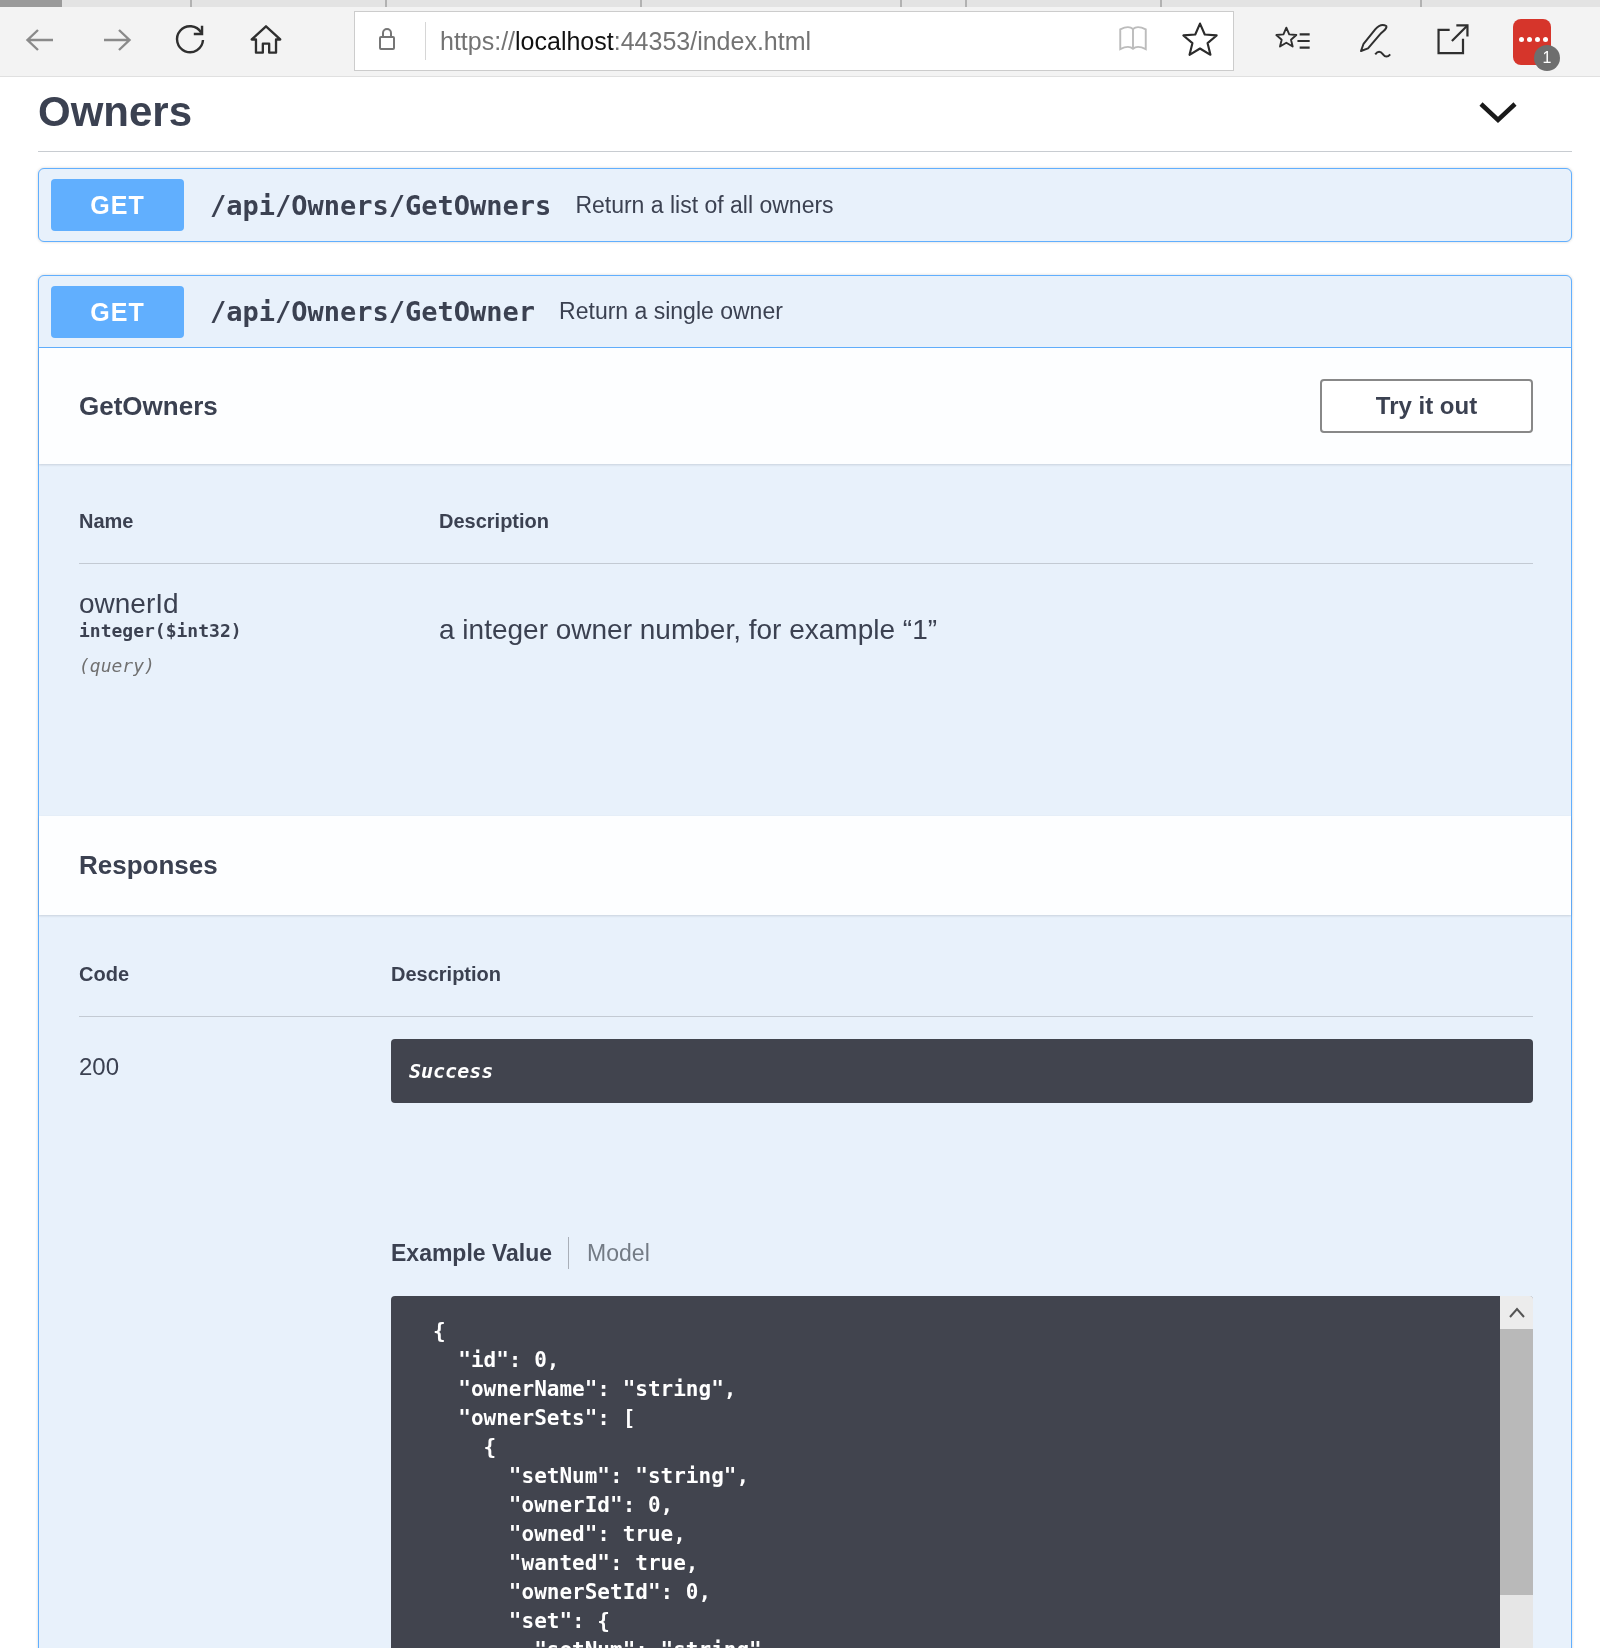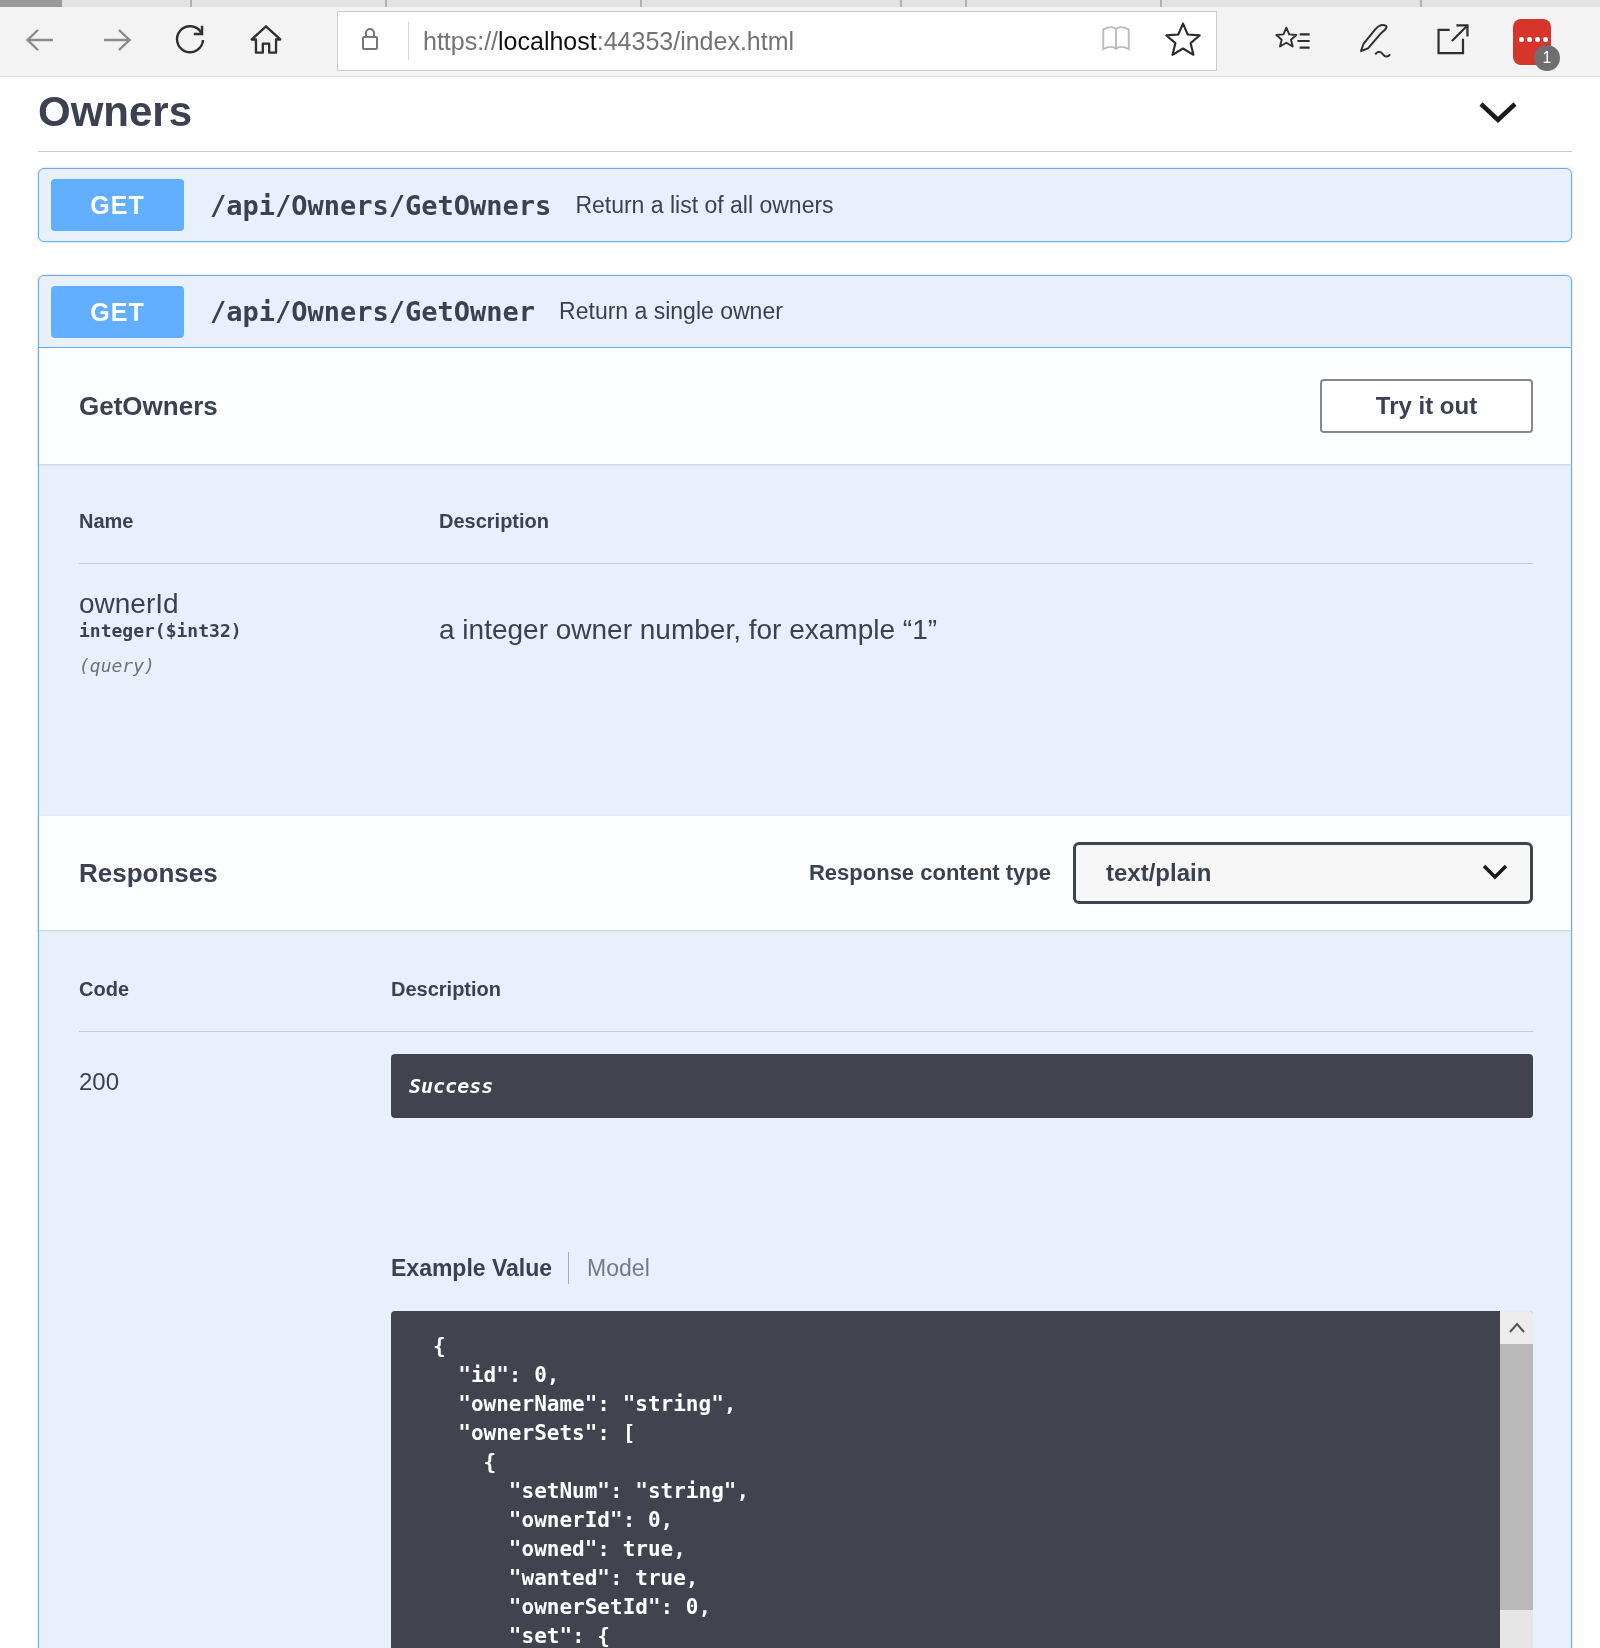--- a/index.html
+++ b/index.html
@@ -14,21 +14,21 @@
   .tabstrip { position:relative; height:7px; background:#dadada; }
   .tabstrip .seg-active { position:absolute; left:0; top:0; width:62px; height:7px; background:#9a9a9a; }
   .tabstrip .sep { position:absolute; top:0; width:2px; height:7px; background:#b2b2b2; }
   .tabstrip .band { position:absolute; top:0; height:7px; background:#e3e3e3; }
   .toolbar {
     position:relative; height:70px; background:#f3f3f3;
     border-bottom:1px solid #e0e0e0;
   }
   .navbtn { position:absolute; top:17px; width:36px; height:36px; display:flex; align-items:center; justify-content:center; }
   .addressbar {
-    position:absolute; left:337px; top:4px; width:880px; height:60px;
+    position:absolute; left:354px; top:4px; width:880px; height:60px;
     background:#fff; border:1px solid #cccccc;
     display:flex; align-items:center;
   }
   .ab-lock { margin-left:16px; }
   .ab-sep { width:1px; height:38px; background:#d6d6d6; margin-left:22px; }
   .ab-url { margin-left:14px; font-size:25px; color:#737373; white-space:nowrap; flex:1; }
   .ab-url .host { color:#111111; }
   .ab-right { display:flex; align-items:center; margin-right:14px; gap:30px; }
   .rightbtn { position:absolute; top:15px; width:40px; height:42px; display:flex; align-items:center; justify-content:center; }
   .ext-btn { position:absolute; left:1513px; top:12px; width:38px; height:46px; background:#d6352b; border-radius:8px; }
@@ -60,21 +60,21 @@
   }
   .op-path { margin-left:26px; font-family:"DejaVu Sans Mono", monospace; font-weight:bold; font-size:27px; color:#3b4151; }
   .op-summary { margin-left:24px; font-size:23px; color:#3b4151; }
 
   .sec-hdr {
     background:rgba(255,255,255,.88);
     display:flex; align-items:center; justify-content:space-between;
     padding:0 38px 0 40px; height:116px;
     box-shadow:0 1px 2px rgba(90,97,113,.22);
   }
-  .sec-hdr.responses-hdr { height:114px; }
+  .sec-hdr.responses-hdr { height:99px; }
   .sec-title { font-size:26px; font-weight:bold; margin:0; color:#3b4151; }
   .tryout-btn {
     width:213px; height:54px; background:#fff; border:2px solid #888888; border-radius:4px;
     font-family:"Liberation Sans",sans-serif; font-size:24px; font-weight:bold; color:#3b4151;
   }
   .ct-wrap { display:flex; align-items:center; }
   .ct-label { font-size:22px; font-weight:bold; margin-right:22px; }
   .ct-select {
     width:460px; height:62px; border:3px solid #41444e; border-radius:6px; background:#f7f7f7;
     display:flex; align-items:center; justify-content:space-between; padding:0 22px 0 30px;
@@ -269,31 +269,20 @@
           <div class="p-name">ownerId</div>
           <div class="p-type">integer($int32)</div>
           <div class="p-in">(query)</div>
         </div>
         <div class="param-desc-cell">a integer owner number, for example “1”</div>
       </div>
     </div>
 
     <div class="sec-hdr responses-hdr">
       <h2 class="sec-title">Responses</h2>
-      <div class="ct-wrap">
-        <span class="ct-label">Response content type</span>
-        <div class="ct-select">
-          <span>text/plain</span>
-          <span>
-            <svg width="26" height="18" viewBox="0 0 26 18">
-                <path d="M2 3 L13 14 L24 3" fill="none" stroke="#1a1a1a" stroke-width="3.6"></path>
-              </svg>
-          </span>
-        </div>
-      </div>
     </div>
 
     <div class="resp-body">
       <div class="tbl-cols">
         <span class="col-code">Code</span>
         <span>Description</span>
       </div>
       <hr class="tbl-divider">
       <div class="resp-row">
         <div class="resp-code-cell">200</div>

